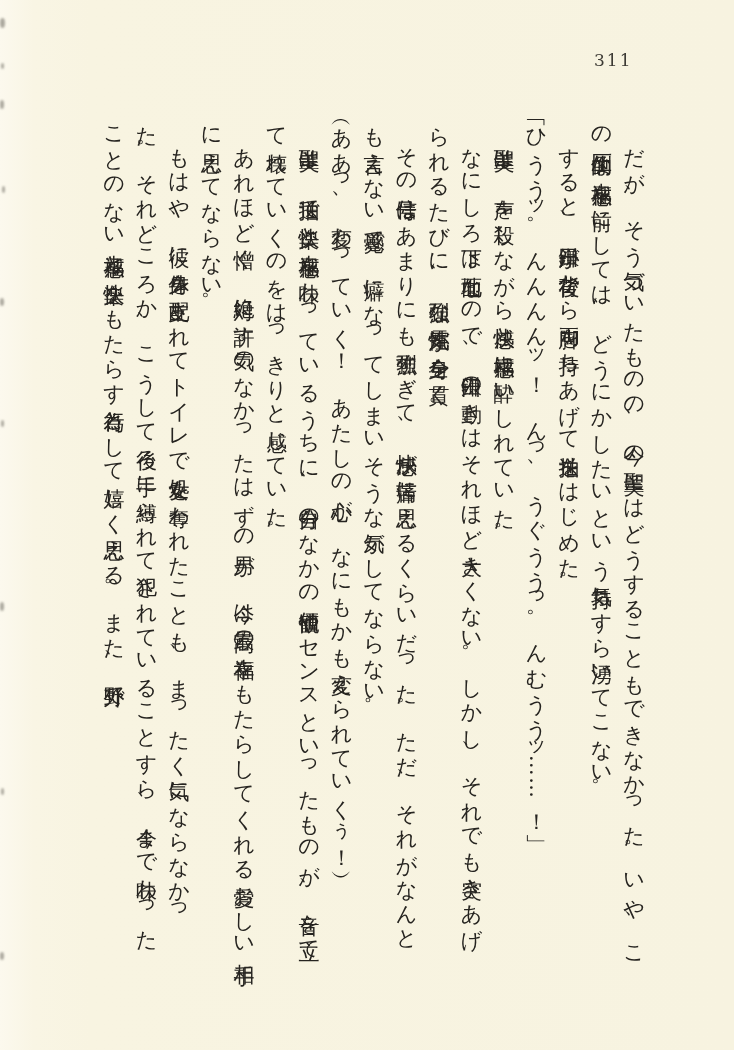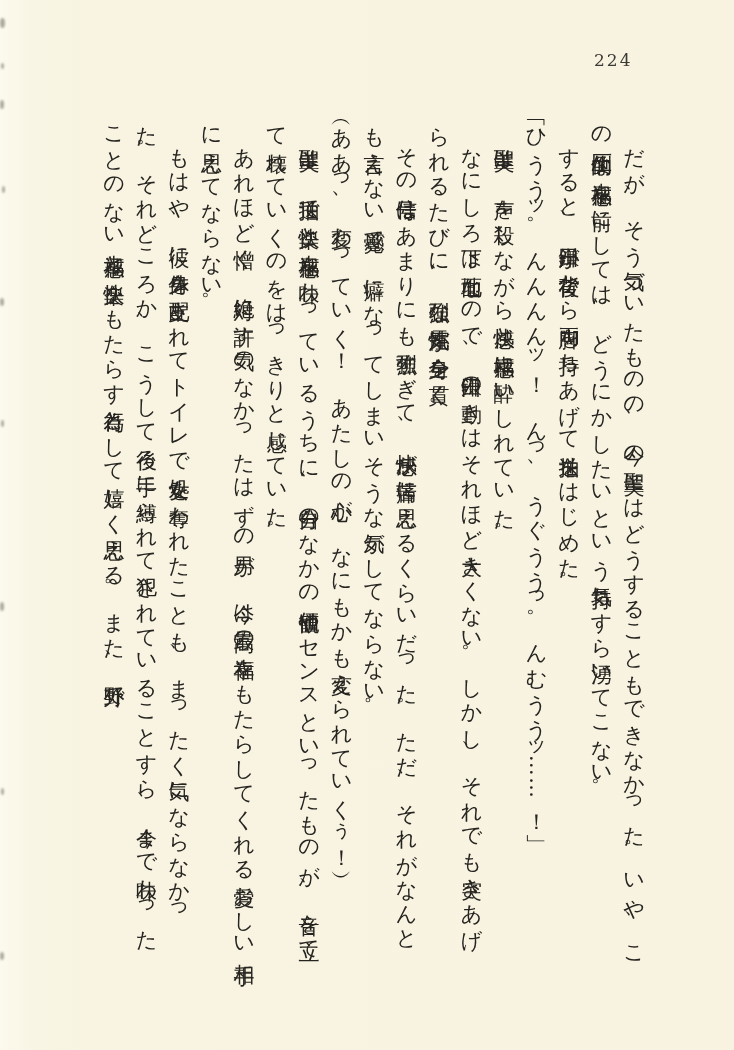--- a/index.html
+++ b/index.html
@@ -63,21 +63,21 @@
   <div class="edge-mark" style="left:0; top:18px;  width:5px; height:10px;"></div>
   <div class="edge-mark" style="left:1px; top:63px;  width:3px; height:6px;"></div>
   <div class="edge-mark" style="left:0; top:100px; width:4px; height:9px;"></div>
   <div class="edge-mark" style="left:2px; top:186px; width:3px; height:7px;"></div>
   <div class="edge-mark" style="left:0; top:298px; width:4px; height:8px;"></div>
   <div class="edge-mark" style="left:1px; top:420px; width:3px; height:7px;"></div>
   <div class="edge-mark" style="left:0; top:602px; width:4px; height:9px;"></div>
   <div class="edge-mark" style="left:1px; top:788px; width:3px; height:7px;"></div>
   <div class="edge-mark" style="left:0; top:952px; width:4px; height:8px;"></div>
 
-  <div class="page-number">224</div>
+  <div class="page-number">311</div>
 
   <div class="text-block">
       <p class="para indent">だが、そう気づいたものの、今の聖美にはどうすることもできなかった。いや、この圧倒的な幸福感を前にしては、どうにかしたいという気持ちすら湧いてこない。</p>
       <p class="para indent">すると、鎌田が背後から両脚を持ちあげて抽送をはじめた。</p>
       <p class="para">「ひううッ。んんんんッ！　んっ、うぐううっ。んむううッ……！」</p>
       <p class="para indent">聖美は、声を殺しながら快感と幸福感に酔いしれていた。</p>
       <p class="para indent">なにしろ下は地面なので、鎌田の動きはそれほど大きくない。しかし、それでも突きあげられるたびに、強烈な性電気が全身を貫く。</p>
       <p class="para indent">その信号はあまりにも強烈すぎて、快感が苦痛に思えるくらいだった。ただ、それがなんとも言えない感覚で、癖になってしまいそうな気がしてならない。</p>
       <p class="para">（ああっ、変わっていく！　あたしの心が、なにもかも変えられていくぅ！）</p>
       <p class="para indent">聖美は、抽送で快楽と幸福感を味わっているうちに、自分のなかの価値観やセンスといったものが、音を立てて壊れていくのをはっきりと感じていた。</p>

